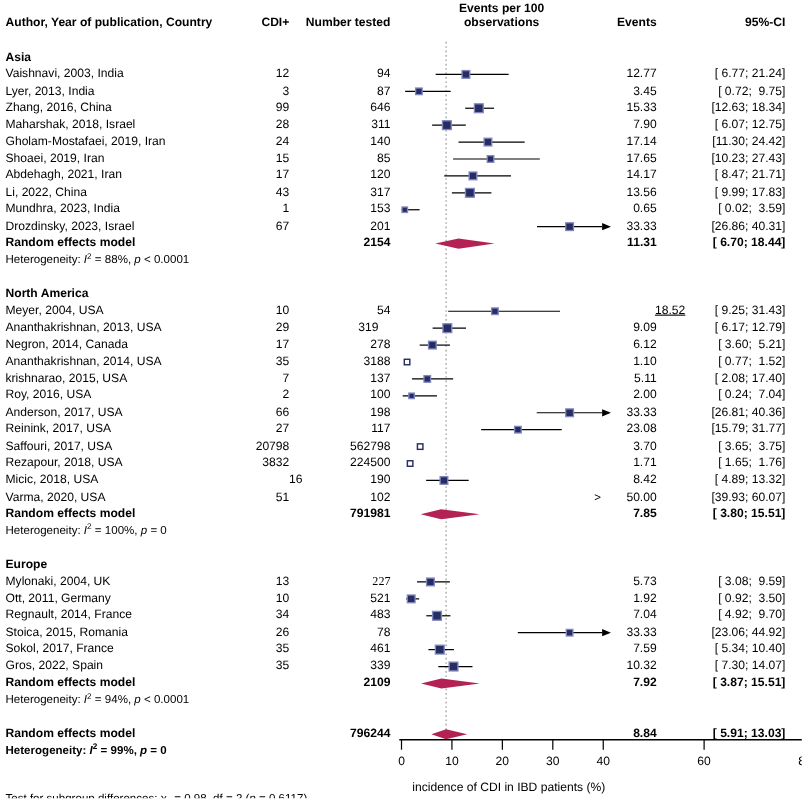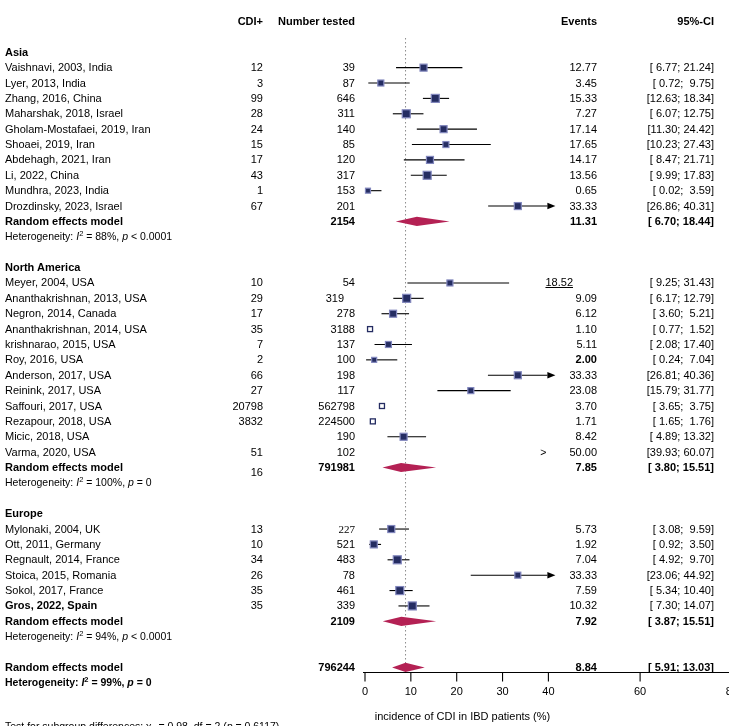--- a/index.html
+++ b/index.html
@@ -14,22 +14,27 @@
          font-size:7px;line-height:6.5px;vertical-align:-3px;}
   .plothdr{position:absolute;left:365px;width:182px;top:2px;text-align:center;
            font-weight:bold;line-height:13px;}
   #plot-svg{position:absolute;left:0;top:0;pointer-events:none;}
   .axis-title{position:absolute;left:365px;width:195px;top:710px;text-align:center;}
 </style>
 </head>
 <body>
 
 <div class="figure">
+  <div class="cell bold" style="left:5px;top:15px;">Author, Year of publication, Country</div>
   <div class="cell bold right" style="left:170px;width:93px;top:15px;">CDI+</div>
   <div class="cell bold right" style="left:262px;width:93px;top:15px;">Number tested</div>
+  <div class="plothdr">
+    <div>Events per 100</div>
+    <div>observations</div>
+  </div>
   <div class="cell bold right" style="left:505px;width:92px;top:15px;">Events</div>
   <div class="cell bold right" style="left:600px;width:114px;top:15px;">95%-CI</div>
 
   <svg id="plot-svg" width="740" height="726">
       <line x1="405.5314" y1="38" x2="405.5314" y2="672" stroke="#8c8c8c" stroke-width="1" stroke-dasharray="1.5,2.5"></line>
       <line x1="396.04045" y1="67.64" x2="462.3854" y2="67.64" stroke="#000000" stroke-width="1.1"></line>
       <rect x="420.05045" y="64.14" width="7" height="7" fill="#252d62" stroke="#8287bd" stroke-width="1.2"></rect>
       <line x1="368.3012" y1="83.02000000000001" x2="409.70375" y2="83.02000000000001" stroke="#000000" stroke-width="1.1"></line>
       <rect x="377.81825" y="80.02000000000001" width="6" height="6" fill="#252d62" stroke="#8287bd" stroke-width="1.2"></rect>
       <line x1="422.90855" y1="98.4" x2="449.08889999999997" y2="98.4" stroke="#000000" stroke-width="1.1"></line>
@@ -103,37 +108,37 @@
       <text x="548.4" y="695" text-anchor="middle" font-size="11" font-family="&quot;Liberation Sans&quot;,sans-serif" fill="#000">40</text>
       <line x1="640.1" y1="672.5" x2="640.1" y2="681.5" stroke="#000" stroke-width="1.1"></line>
       <text x="640.1" y="695" text-anchor="middle" font-size="11" font-family="&quot;Liberation Sans&quot;,sans-serif" fill="#000">60</text>
       <line x1="731.8" y1="672.5" x2="731.8" y2="681.5" stroke="#000" stroke-width="1.1"></line>
       <text x="731.8" y="695" text-anchor="middle" font-size="11" font-family="&quot;Liberation Sans&quot;,sans-serif" fill="#000">80</text>
     </svg>
   <div id="rows">
       <div class="cell bold" style="left: 5px; top: 45.76px;">Asia</div>
       <div class="cell" style="left: 5px; top: 61.14px;">Vaishnavi, 2003, India</div>
       <div class="cell right" style="left: 170px; width: 93px; top: 61.14px;">12</div>
-      <div class="cell right" style="left: 262px; width: 93px; top: 61.14px;">39</div>
+      <div class="cell right" style="left: 262px; width: 93px; top: 61.14px;">94</div>
       <div class="cell right" style="left: 505px; width: 92px; top: 61.14px;">12.77</div>
       <div class="cell right" style="left: 600px; width: 114px; top: 61.14px;">[ 6.77; 21.24]</div>
       <div class="cell" style="left: 5px; top: 76.52px;">Lyer, 2013, India</div>
       <div class="cell right" style="left: 170px; width: 93px; top: 76.52px;">3</div>
       <div class="cell right" style="left: 262px; width: 93px; top: 76.52px;">87</div>
       <div class="cell right" style="left: 505px; width: 92px; top: 76.52px;">3.45</div>
       <div class="cell right" style="left: 600px; width: 114px; top: 76.52px;">[ 0.72;  9.75]</div>
       <div class="cell" style="left: 5px; top: 91.9px;">Zhang, 2016, China</div>
       <div class="cell right" style="left: 170px; width: 93px; top: 91.9px;">99</div>
       <div class="cell right" style="left: 262px; width: 93px; top: 91.9px;">646</div>
       <div class="cell right" style="left: 505px; width: 92px; top: 91.9px;">15.33</div>
       <div class="cell right" style="left: 600px; width: 114px; top: 91.9px;">[12.63; 18.34]</div>
       <div class="cell" style="left: 5px; top: 107.28px;">Maharshak, 2018, Israel</div>
       <div class="cell right" style="left: 170px; width: 93px; top: 107.28px;">28</div>
       <div class="cell right" style="left: 262px; width: 93px; top: 107.28px;">311</div>
-      <div class="cell right" style="left: 505px; width: 92px; top: 107.28px;">7.27</div>
+      <div class="cell right" style="left: 505px; width: 92px; top: 107.28px;">7.90</div>
       <div class="cell right" style="left: 600px; width: 114px; top: 107.28px;">[ 6.07; 12.75]</div>
       <div class="cell" style="left: 5px; top: 122.66px;">Gholam-Mostafaei, 2019, Iran</div>
       <div class="cell right" style="left: 170px; width: 93px; top: 122.66px;">24</div>
       <div class="cell right" style="left: 262px; width: 93px; top: 122.66px;">140</div>
       <div class="cell right" style="left: 505px; width: 92px; top: 122.66px;">17.14</div>
       <div class="cell right" style="left: 600px; width: 114px; top: 122.66px;">[11.30; 24.42]</div>
       <div class="cell" style="left: 5px; top: 138.04px;">Shoaei, 2019, Iran</div>
       <div class="cell right" style="left: 170px; width: 93px; top: 138.04px;">15</div>
       <div class="cell right" style="left: 262px; width: 93px; top: 138.04px;">85</div>
       <div class="cell right" style="left: 505px; width: 92px; top: 138.04px;">17.65</div>
@@ -160,21 +165,21 @@
       <div class="cell right" style="left: 600px; width: 114px; top: 199.56px;">[26.86; 40.31]</div>
       <div class="cell bold" style="left: 5px; top: 214.94px;">Random effects model</div>
       <div class="cell right bold" style="left: 262px; width: 93px; top: 214.94px;">2154</div>
       <div class="cell right bold" style="left: 505px; width: 92px; top: 214.94px;">11.31</div>
       <div class="cell right bold" style="left: 600px; width: 114px; top: 214.94px;">[ 6.70; 18.44]</div>
       <div class="cell small" style="left: 5px; top: 230.32px;">Heterogeneity: <i>I</i><sup>2</sup> = 88%, <i>p</i> &lt; 0.0001</div>
       <div class="cell bold" style="left: 5px; top: 261.08px;">North America</div>
       <div class="cell" style="left: 5px; top: 276.46px;">Meyer, 2004, USA</div>
       <div class="cell right" style="left: 170px; width: 93px; top: 276.46px;">10</div>
       <div class="cell right" style="left: 262px; width: 93px; top: 276.46px;">54</div>
-      <div class="cell right" style="left: 481px; width: 92px; top: 276.46px; text-decoration: underline;">18.52</div>
+      <div class="cell right" style="left: 531px; width: 92px; top: 276.46px; text-decoration: underline;">18.52</div>
       <div class="cell right" style="left: 600px; width: 114px; top: 276.46px;">[ 9.25; 31.43]</div>
       <div class="cell" style="left: 5px; top: 291.84px;">Ananthakrishnan, 2013, USA</div>
       <div class="cell right" style="left: 170px; width: 93px; top: 291.84px;">29</div>
       <div class="cell right" style="left: 262px; width: 82px; top: 291.84px;">319</div>
       <div class="cell right" style="left: 505px; width: 92px; top: 291.84px;">9.09</div>
       <div class="cell right" style="left: 600px; width: 114px; top: 291.84px;">[ 6.17; 12.79]</div>
       <div class="cell" style="left: 5px; top: 307.22px;">Negron, 2014, Canada</div>
       <div class="cell right" style="left: 170px; width: 93px; top: 307.22px;">17</div>
       <div class="cell right" style="left: 262px; width: 93px; top: 307.22px; text-align: right;">278</div>
       <div class="cell right" style="left: 505px; width: 92px; top: 307.22px;">6.12</div>
@@ -185,21 +190,21 @@
       <div class="cell right" style="left: 505px; width: 92px; top: 322.6px;">1.10</div>
       <div class="cell right" style="left: 600px; width: 114px; top: 322.6px;">[ 0.77;  1.52]</div>
       <div class="cell" style="left: 5px; top: 337.98px;">krishnarao, 2015, USA</div>
       <div class="cell right" style="left: 170px; width: 93px; top: 337.98px;">7</div>
       <div class="cell right" style="left: 262px; width: 93px; top: 337.98px;">137</div>
       <div class="cell right" style="left: 505px; width: 92px; top: 337.98px;">5.11</div>
       <div class="cell right" style="left: 600px; width: 114px; top: 337.98px;">[ 2.08; 17.40]</div>
       <div class="cell" style="left: 5px; top: 353.36px;">Roy, 2016, USA</div>
       <div class="cell right" style="left: 170px; width: 93px; top: 353.36px;">2</div>
       <div class="cell right" style="left: 262px; width: 93px; top: 353.36px;">100</div>
-      <div class="cell right" style="left: 505px; width: 92px; top: 353.36px; font-weight: bold;">2.00</div>
+      <div class="cell right" style="left: 505px; width: 92px; top: 353.36px;">2.00</div>
       <div class="cell right" style="left: 600px; width: 114px; top: 353.36px;">[ 0.24;  7.04]</div>
       <div class="cell" style="left: 5px; top: 368.74px;">Anderson, 2017, USA</div>
       <div class="cell right" style="left: 170px; width: 93px; top: 368.74px;">66</div>
       <div class="cell right" style="left: 262px; width: 93px; top: 368.74px;">198</div>
       <div class="cell right" style="left: 505px; width: 92px; top: 368.74px;">33.33</div>
       <div class="cell right" style="left: 600px; width: 114px; top: 368.74px;">[26.81; 40.36]</div>
       <div class="cell" style="left: 5px; top: 384.12px;">Reinink, 2017, USA</div>
       <div class="cell right" style="left: 170px; width: 93px; top: 384.12px;">27</div>
       <div class="cell right" style="left: 262px; width: 93px; top: 384.12px;">117</div>
       <div class="cell right" style="left: 505px; width: 92px; top: 384.12px;">23.08</div>
@@ -208,21 +213,21 @@
       <div class="cell right" style="left: 170px; width: 93px; top: 399.5px;">20798</div>
       <div class="cell right" style="left: 262px; width: 93px; top: 399.5px;">562798</div>
       <div class="cell right" style="left: 505px; width: 92px; top: 399.5px;">3.70</div>
       <div class="cell right" style="left: 600px; width: 114px; top: 399.5px;">[ 3.65;  3.75]</div>
       <div class="cell" style="left: 5px; top: 414.88px;">Rezapour, 2018, USA</div>
       <div class="cell right" style="left: 170px; width: 93px; top: 414.88px;">3832</div>
       <div class="cell right" style="left: 262px; width: 93px; top: 414.88px;">224500</div>
       <div class="cell right" style="left: 505px; width: 92px; top: 414.88px;">1.71</div>
       <div class="cell right" style="left: 600px; width: 114px; top: 414.88px;">[ 1.65;  1.76]</div>
       <div class="cell" style="left: 5px; top: 430.26px;">Micic, 2018, USA</div>
-      <div class="cell right" style="left: 170px; width: 93px; top: 430.26px; margin-top: 36px;">16</div>
+      <div class="cell right" style="left: 182px; width: 93px; top: 430.26px;">16</div>
       <div class="cell right" style="left: 262px; width: 93px; top: 430.26px;">190</div>
       <div class="cell right" style="left: 505px; width: 92px; top: 430.26px;">8.42</div>
       <div class="cell right" style="left: 600px; width: 114px; top: 430.26px;">[ 4.89; 13.32]</div>
       <div class="cell" style="left: 5px; top: 445.64px;">Varma, 2020, USA</div>
       <div class="cell right" style="left: 170px; width: 93px; top: 445.64px;">51</div>
       <div class="cell right" style="left: 262px; width: 93px; top: 445.64px;">102</div>
       <div class="cell right" style="left: 505px; width: 92px; top: 445.64px;">50.00</div>
       <div class="cell right" style="left: 600px; width: 114px; top: 445.64px;">[39.93; 60.07]</div>
       <div class="cell bold" style="left: 5px; top: 461.02px;">Random effects model</div>
       <div class="cell right bold" style="left: 262px; width: 93px; top: 461.02px;">791981</div>
@@ -248,21 +253,21 @@
       <div class="cell" style="left: 5px; top: 568.68px;">Stoica, 2015, Romania</div>
       <div class="cell right" style="left: 170px; width: 93px; top: 568.68px;">26</div>
       <div class="cell right" style="left: 262px; width: 93px; top: 568.68px;">78</div>
       <div class="cell right" style="left: 505px; width: 92px; top: 568.68px;">33.33</div>
       <div class="cell right" style="left: 600px; width: 114px; top: 568.68px;">[23.06; 44.92]</div>
       <div class="cell" style="left: 5px; top: 584.06px;">Sokol, 2017, France</div>
       <div class="cell right" style="left: 170px; width: 93px; top: 584.06px;">35</div>
       <div class="cell right" style="left: 262px; width: 93px; top: 584.06px;">461</div>
       <div class="cell right" style="left: 505px; width: 92px; top: 584.06px;">7.59</div>
       <div class="cell right" style="left: 600px; width: 114px; top: 584.06px;">[ 5.34; 10.40]</div>
-      <div class="cell" style="left: 5px; top: 599.44px; font-weight: bold;">Gros, 2022, Spain</div>
+      <div class="cell" style="left: 5px; top: 599.44px;">Gros, 2022, Spain</div>
       <div class="cell right" style="left: 170px; width: 93px; top: 599.44px;">35</div>
       <div class="cell right" style="left: 262px; width: 93px; top: 599.44px;">339</div>
       <div class="cell right" style="left: 505px; width: 92px; top: 599.44px;">10.32</div>
       <div class="cell right" style="left: 600px; width: 114px; top: 599.44px;">[ 7.30; 14.07]</div>
       <div class="cell bold" style="left: 5px; top: 614.82px;">Random effects model</div>
       <div class="cell right bold" style="left: 262px; width: 93px; top: 614.82px;">2109</div>
       <div class="cell right bold" style="left: 505px; width: 92px; top: 614.82px;">7.92</div>
       <div class="cell right bold" style="left: 600px; width: 114px; top: 614.82px;">[ 3.87; 15.51]</div>
       <div class="cell small" style="left: 5px; top: 630.2px;">Heterogeneity: <i>I</i><sup>2</sup> = 94%, <i>p</i> &lt; 0.0001</div>
       <div class="cell bold" style="left: 5px; top: 660.96px;">Random effects model</div>

